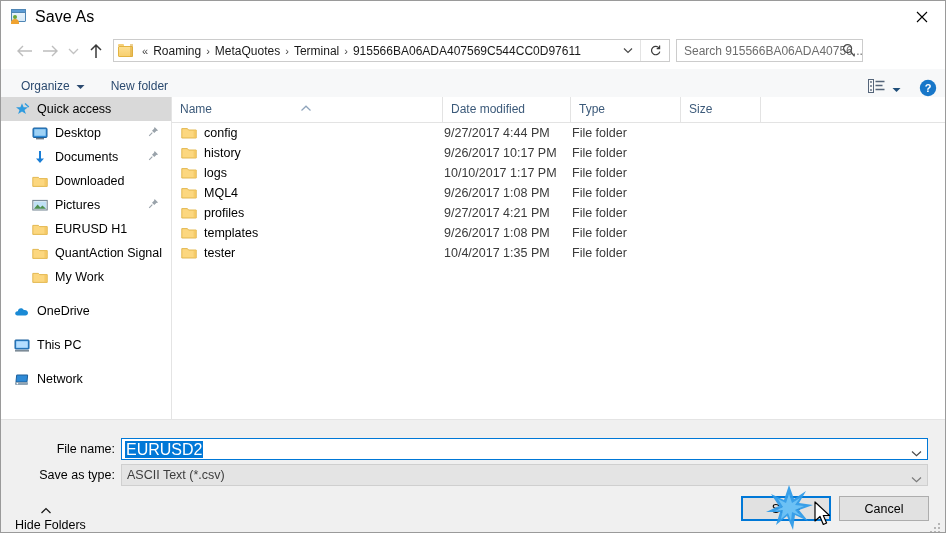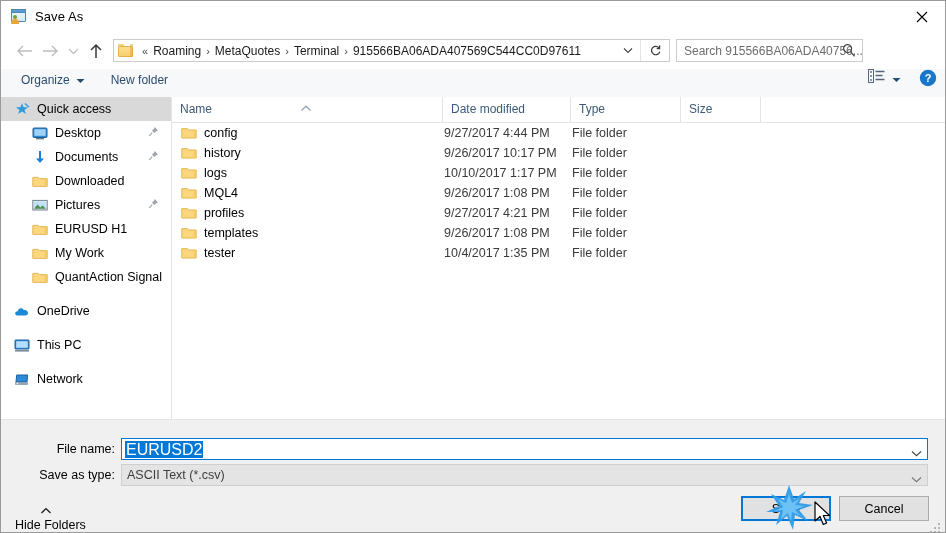--- a/index.html
+++ b/index.html
@@ -40,21 +40,21 @@
   }
   #title-icon .head {
     position: absolute; left: 3px; top: 7px; width: 4px; height: 4px;
     border-radius: 50%; background: #6ba539;
   }
   #title-icon .body {
     position: absolute; left: 1px; top: 11px; width: 8px; height: 5px;
     border-radius: 4px 4px 0 0; background: #f0a330;
   }
   #title-text {
-    font-size: 13px; color: #000000; letter-spacing: .1px;
+    font-size: 16px; color: #000000; letter-spacing: .1px;
   }
   #close-btn {
     position: absolute; right: 0; top: 0; width: 46px; height: 31px;
     display: flex; align-items: center; justify-content: center;
     cursor: default;
   }
   #close-btn svg { display:block; }
 
   
   #navrow {
@@ -121,21 +121,21 @@
     white-space: nowrap; overflow: hidden;
   }
   #searchbox .mag {
     position: absolute; right: 6px; top: 3px;
   }
 
   
   #toolbar {
     position: absolute; left: 0; top: 68px; width: 944px; height: 28px;
     background: #f7f8f9; border-bottom: 1px solid #e3e3e3;
-    display: flex; align-items: flex-start;
+    display: flex; align-items: flex-end;
   }
   .tb-item {
     font-size: 12px; color: #2b4a6f; display: flex; align-items: center;
     height: 22px; padding: 0 6px;
   }
   #tb-organize { margin-left: 14px; }
   #tb-organize .caret { margin-left: 6px; }
   #tb-newfolder { margin-left: 14px; }
   #tb-right { position: absolute; right: 8px; display: flex; align-items: center; }
   #tb-viewmode { display: flex; align-items: center; margin-right: 18px; }
@@ -440,30 +440,30 @@
         </span>
         <span>EURUSD H1</span>
       </div>
       <div class="nav-item lvl1">
         <span class="ico">
           <svg width="16" height="15" viewBox="0 0 16 15">
             <path d="M0.8 3.4 L0.8 12.4 L15.2 12.4 L15.2 4.6 L7.6 4.6 L6.4 3.4 Z" fill="#fcd77f" stroke="#e0b245" stroke-width="0.9"></path>
             <path d="M12.4 4.6 L12.4 12.4 L15.2 12.4 L15.2 4.6 Z" fill="#f2c45f" opacity="0.7"></path>
           </svg>
         </span>
-        <span>My Work</span>
+        <span>QuantAction Signal</span>
       </div>
       <div class="nav-item lvl1">
         <span class="ico">
           <svg width="16" height="15" viewBox="0 0 16 15">
             <path d="M0.8 3.4 L0.8 12.4 L15.2 12.4 L15.2 4.6 L7.6 4.6 L6.4 3.4 Z" fill="#fcd77f" stroke="#e0b245" stroke-width="0.9"></path>
             <path d="M12.4 4.6 L12.4 12.4 L15.2 12.4 L15.2 4.6 Z" fill="#f2c45f" opacity="0.7"></path>
           </svg>
         </span>
-        <span>QuantAction Signal</span>
+        <span>My Work</span>
       </div>
       <div class="nav-gap"></div>
       <div class="nav-item lvl0">
         <span class="ico">
           <svg width="16" height="15" viewBox="0 0 16 15">
             <path d="M4.2 11.6 C1.6 11.6 0.6 9.6 1.6 8.2 C2.2 7.3 3.3 7.1 3.9 7.2 C4 5.2 5.8 3.9 7.6 4.3 C8.6 4.5 9.4 5.2 9.8 6.1 C11.6 5.5 13.9 6.6 14 8.8 C14.1 10.4 12.9 11.6 11.4 11.6 Z" fill="#1a8ad5"></path>
           </svg>
         </span>
         <span>OneDrive</span>
       </div>

